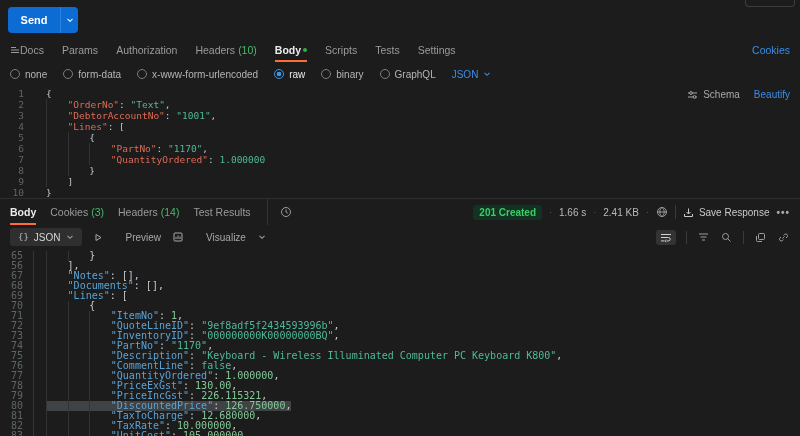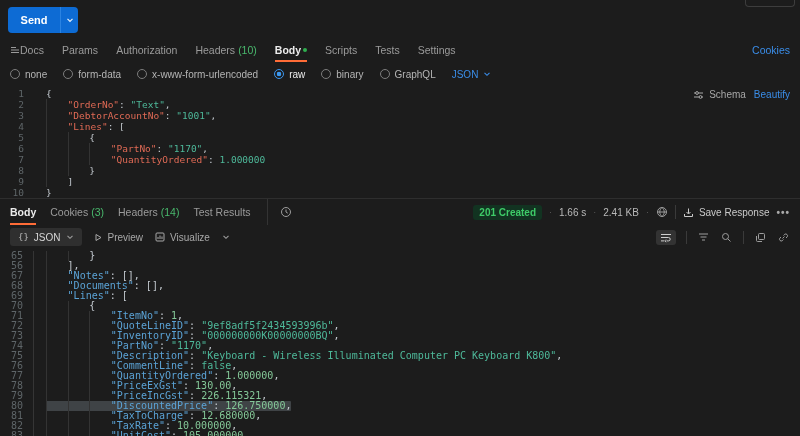--- a/index.html
+++ b/index.html
@@ -38,21 +38,21 @@
   .cookies-link { margin-left:auto; align-self:center; color:#3a8de8; cursor:pointer; }
 
   
   .type-row { height:24px; flex:none; display:flex; align-items:center; padding:0 10px; gap:16px; font-size:10px; }
   .radio-opt { display:flex; align-items:center; gap:5px; color:#b5b5b5; cursor:pointer; }
   .radio-circ { width:10px; height:10px; border-radius:50%; border:1px solid #7c7c7c; flex:none; }
   .radio-opt.sel .radio-circ { border:1px solid #3a97f0;
     background:radial-gradient(circle at center, #3a97f0 0 2px, transparent 2.6px); }
   .radio-opt.sel { color:#ececec; }
   .json-select { display:flex; align-items:center; gap:5px; color:#3a8de8; cursor:pointer; }
-  .type-right { margin-left:auto; display:flex; align-items:center; gap:8px;margin-top:41px; }
+  .type-right { margin-left:auto; display:flex; align-items:center; gap:14px;margin-top:41px; }
   .schema-btn { display:flex; align-items:center; gap:5px; color:#a8a8a8; cursor:pointer; }
   .beautify-btn { color:#3a8de8; cursor:pointer; }
 
   
   .editor { font-family:"DejaVu Sans Mono", monospace; overflow:hidden; }
   .ed-req { height:112px; flex:none; font-size:9.5px; line-height:11px; padding-top:2px; }
   .ed-res { flex:1; font-size:10px; line-height:10px; padding-top:2px; }
   .ed-line { display:flex; }
   .gut { width:34px; flex:none; text-align:right; padding-right:10px; color:#5e6568; }
   .ed-res .gut { border-right:1px solid #353535; }
@@ -77,21 +77,21 @@
   .dot-sep { color:#5c5c5c; font-size:9px; }
   .meta-div { width:1px; height:14px; background:#3a3a3a; }
   .save-btn { display:flex; align-items:center; gap:5px; color:#c9c9c9; cursor:pointer; }
   .more-dots { color:#aaa; letter-spacing:1px; font-weight:700; cursor:pointer; }
 
   .resp-toolbar { height:24px; display:flex; align-items:center; padding:0 10px; gap:12px; }
   .chip { display:flex; align-items:center; gap:5px; background:#2f2f2f; border-radius:3px;
     height:18px; padding:0 8px; cursor:pointer; }
   .braces { font-family:"DejaVu Sans Mono", monospace; font-size:9px; color:#b9b9b9; }
   .chip-label { color:#d6d6d6; font-size:10px; }
-  .tool-btn { display:flex; align-items:center; gap:5px; color:#a8a8a8; font-size:10px; cursor:pointer; }
+  .tool-btn { display:flex; align-items:center; gap:23px; color:#a8a8a8; font-size:10px; cursor:pointer; }
   .tb-right { margin-left:auto; display:flex; align-items:center; gap:10px; }
   .icon-chip { background:#333; border-radius:3px; padding:2px 4px; cursor:pointer; }
   .tb-div { width:1px; height:13px; background:#3a3a3a; }
   .icon-btn { cursor:pointer; padding:1px; }
 </style>
 </head>
 <body>
 
 <div class="app">
   <div class="crop-edge"></div>

